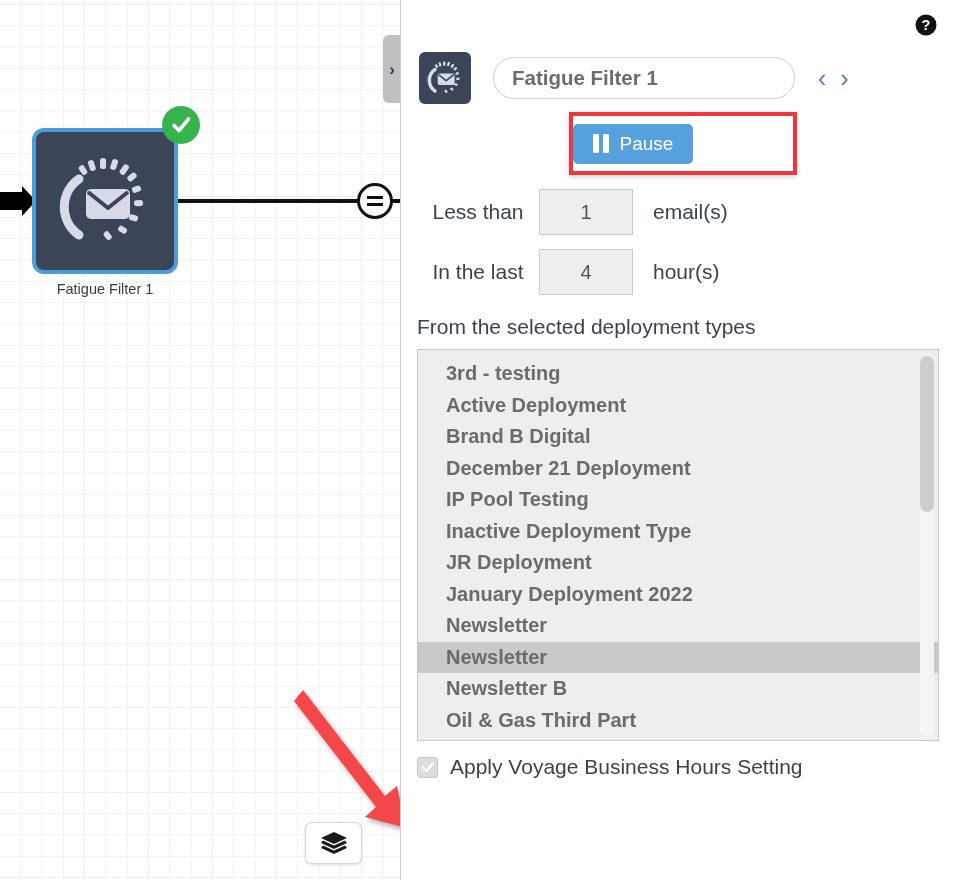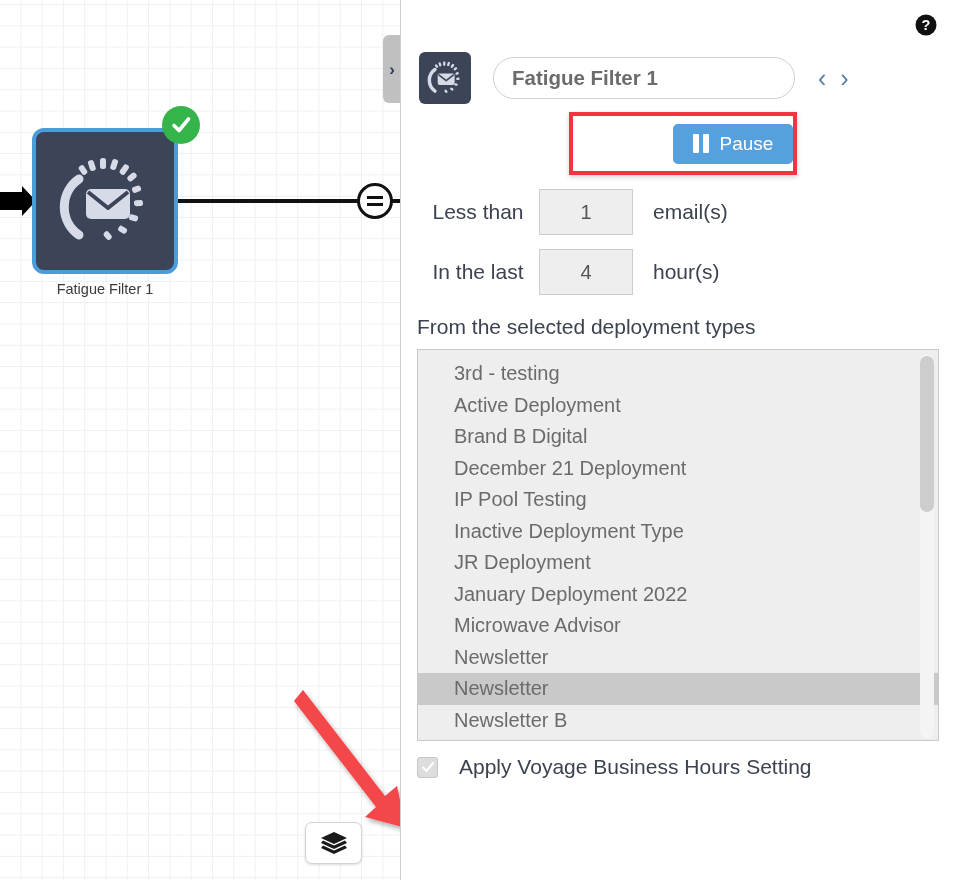--- a/index.html
+++ b/index.html
@@ -196,21 +196,21 @@
   }
 
   
   .pause-zone {
     position: relative;
     margin-top: 8px;
     margin-left: 152px;
     width: 228px; height: 63px;
     border: 4px solid #f0353f;
     background: #ffffff;
-    display: flex; align-items: center; justify-content: flex-end;
+    display: flex; align-items: center; justify-content: flex-start;
     box-shadow: 0 2px 5px rgba(0,0,0,.18);
   }
   .pause-btn {
     width: 120px; height: 40px;
     background: #55a0dd;
     border: none;
     border-radius: 5px;
     color: #ffffff;
     font-size: 19px;
     display: flex; align-items: center; justify-content: center;
@@ -267,24 +267,25 @@
     margin-top: 10px;
     width: 522px; height: 392px;
     background: #eeeeee;
     border: 1px solid #c8c8c8;
     overflow: hidden;
     padding-top: 8px;
   }
   .list-item {
     font-size: 20px;
     color: #6b6b6b;
-    padding: 1px 0 1px 36px;
+    padding: 1px 0 1px 28px;
     line-height: 29.5px;
     white-space: nowrap;
     cursor: pointer;
+    font-weight: bold;
   }
   .list-item.selected {
     background: #c9c9c9;
   }
   .scroll-track {
     position: absolute;
     right: 4px; top: 4px;
     width: 14px; height: 384px;
     background: #f4f4f4;
     border-radius: 7px;
@@ -293,21 +294,21 @@
     position: absolute;
     right: 4px; top: 6px;
     width: 14px; height: 156px;
     background: #cdcdcd;
     border-radius: 7px;
   }
 
   .check-row {
     display: flex; align-items: center;
     margin-top: 14px;
-    gap: 21px;
+    gap: 12px;
   }
   .cbox {
     width: 21px; height: 21px;
     background: #dddddd;
     border: 1px solid #c6c6c6;
     border-radius: 3px;
     display: flex; align-items: center; justify-content: center;
     flex: 0 0 auto;
   }
   .check-label {
@@ -456,21 +457,20 @@
 
     <div class="listbox">
       <div class="list-item">3rd - testing</div>
       <div class="list-item">Active Deployment</div>
       <div class="list-item">Brand B Digital</div>
       <div class="list-item">December 21 Deployment</div>
       <div class="list-item">IP Pool Testing</div>
       <div class="list-item">Inactive Deployment Type</div>
       <div class="list-item">JR Deployment</div>
       <div class="list-item">January Deployment 2022</div>
-      <div class="list-item">Microwave Advisor</div>
       <div class="list-item">Newsletter</div>
       <div class="list-item selected">Newsletter</div>
       <div class="list-item">Newsletter B</div>
       <div class="list-item">Oil &amp; Gas Third Part</div>
       <div class="scroll-track"></div>
       <div class="scroll-thumb"></div>
     </div>
 
     <div class="check-row">
       <span class="cbox">

